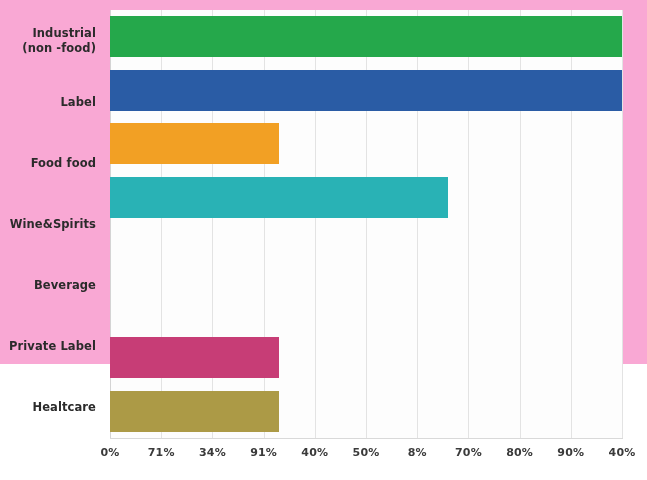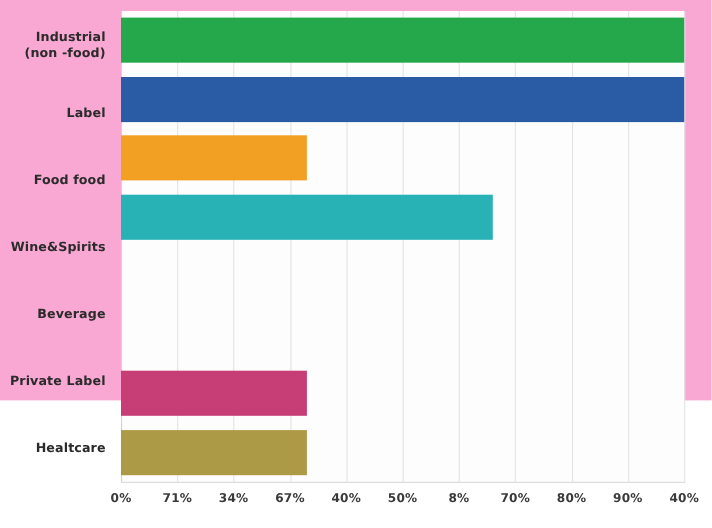--- a/index.html
+++ b/index.html
@@ -176,21 +176,21 @@
         </div>
       </div>
   </div>
 
   <div id="axis-bottom"></div>
 
   <div id="x-axis-ticks">
       <span class="tick-label" style="left: 0%;">0%</span>
       <span class="tick-label" style="left: 10%;">71%</span>
       <span class="tick-label" style="left: 20%;">34%</span>
-      <span class="tick-label" style="left: 30%;">67%</span>
+      <span class="tick-label" style="left: 30%;">91%</span>
       <span class="tick-label" style="left: 40%;">40%</span>
       <span class="tick-label" style="left: 50%;">50%</span>
       <span class="tick-label" style="left: 60%;">8%</span>
       <span class="tick-label" style="left: 70%;">70%</span>
       <span class="tick-label" style="left: 80%;">80%</span>
       <span class="tick-label" style="left: 90%; text-align: right;">90%</span>
       <span class="tick-label" style="left: 100%;">40%</span>
     </div>
 
 </div>

